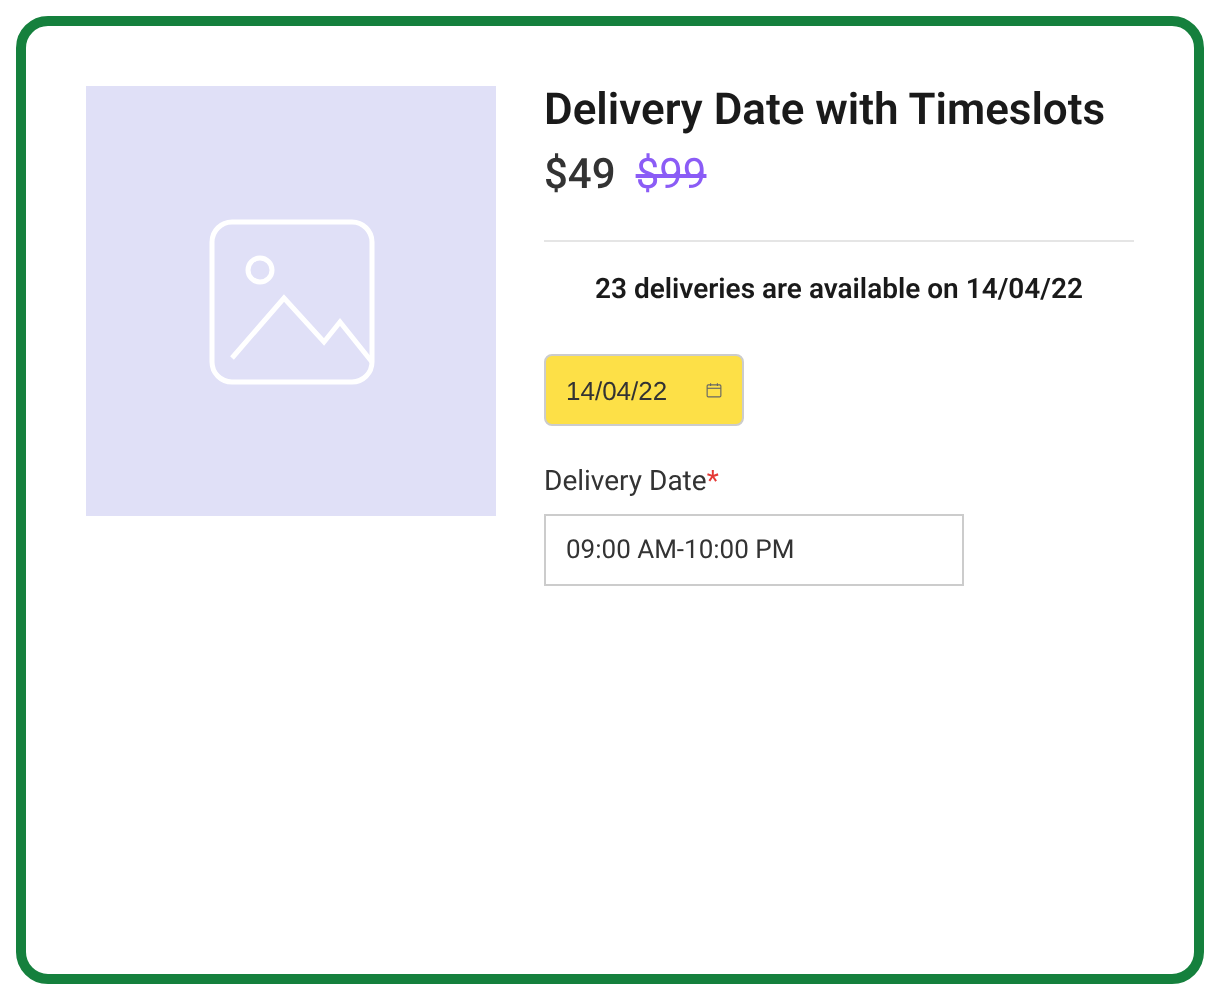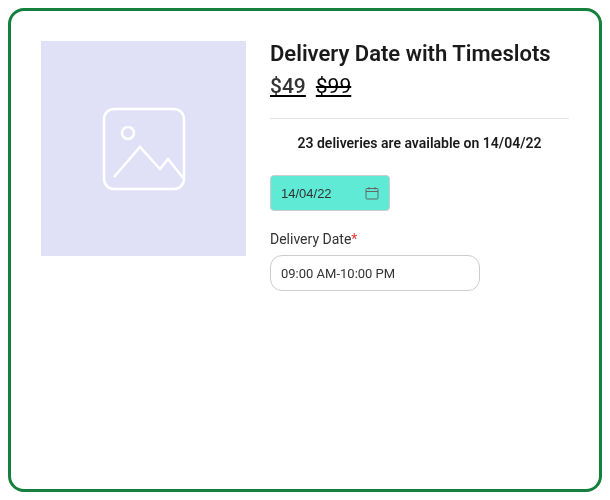--- a/index.html
+++ b/index.html
@@ -8,21 +8,21 @@
       box-sizing: border-box;
     }
     body {
       font-family: -apple-system, BlinkMacSystemFont, 'Segoe UI', Roboto, Helvetica, Arial, sans-serif;
       background: #fff;
       padding: 8px;
     }
     .card {
       width: 594px;
       height: 484px;
-      border: 3px solid #15803d;
+      border: 5px solid #15803d;
       border-radius: 16px;
       padding: 30px;
       display: flex;
       gap: 24px;
     }
     .image-placeholder {
       width: 205px;
       height: 215px;
       background: #e0e0f7;
       flex-shrink: 0;
@@ -43,30 +43,29 @@
       font-size: 22px;
       font-weight: 600;
       color: #1a1a1a;
       margin-bottom: 8px;
     }
     .price-row {
       display: flex;
       align-items: flex-start;
       gap: 10px;
       margin-bottom: 20px;
-      text-decoration: underline;
     }
     .price {
       font-size: 21px;
       font-weight: 500;
       color: #333;
     }
     .original-price {
       font-size: 21px;
-      color: #000000;
+      color: #8b5cf6;
       text-decoration: line-through;
     }
     .divider {
       border: none;
       border-top: 1px solid #e5e5e5;
       margin-bottom: 16px;
     }
     .availability {
       font-size: 14px;
       font-weight: 600;
@@ -86,39 +85,39 @@
     .required {
       color: #e53935;
     }
     .date-input-wrapper {
       display: inline-flex;
       align-items: center;
       border: 1px solid #ccc;
       border-radius: 4px;
       padding: 0 10px;
       height: 36px;
-      width: 120px;
-      background: #5eead4;
+      width: 100px;
+      background: #fde047;
     }
     .date-input-wrapper input {
       border: none;
       outline: none;
       font-size: 13px;
       color: #333;
       width: 70px;
       background: transparent;
     }
     .calendar-icon {
       width: 14px;
       height: 14px;
       margin-left: auto;
     }
     .select-input {
       border: 1px solid #ccc;
-      border-radius: 12px;
+      border-radius: 0;
       padding: 0 10px;
       height: 36px;
       width: 210px;
       background: #fff;
       font-size: 13px;
       color: #333;
       display: flex;
       align-items: center;
     }
     .add-to-cart {

